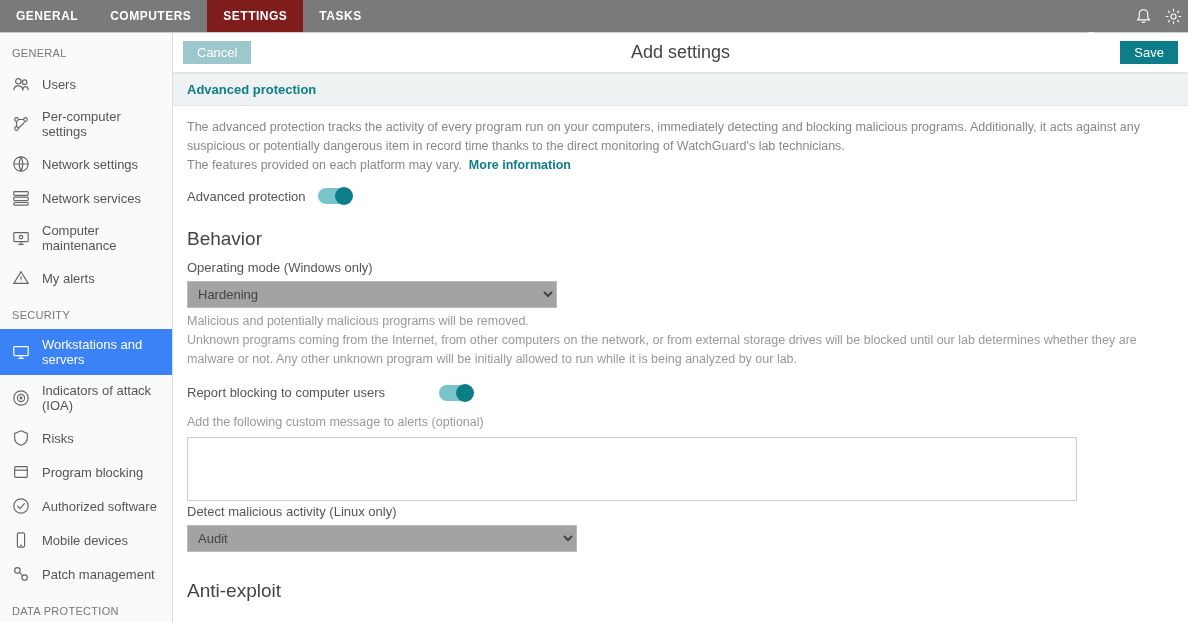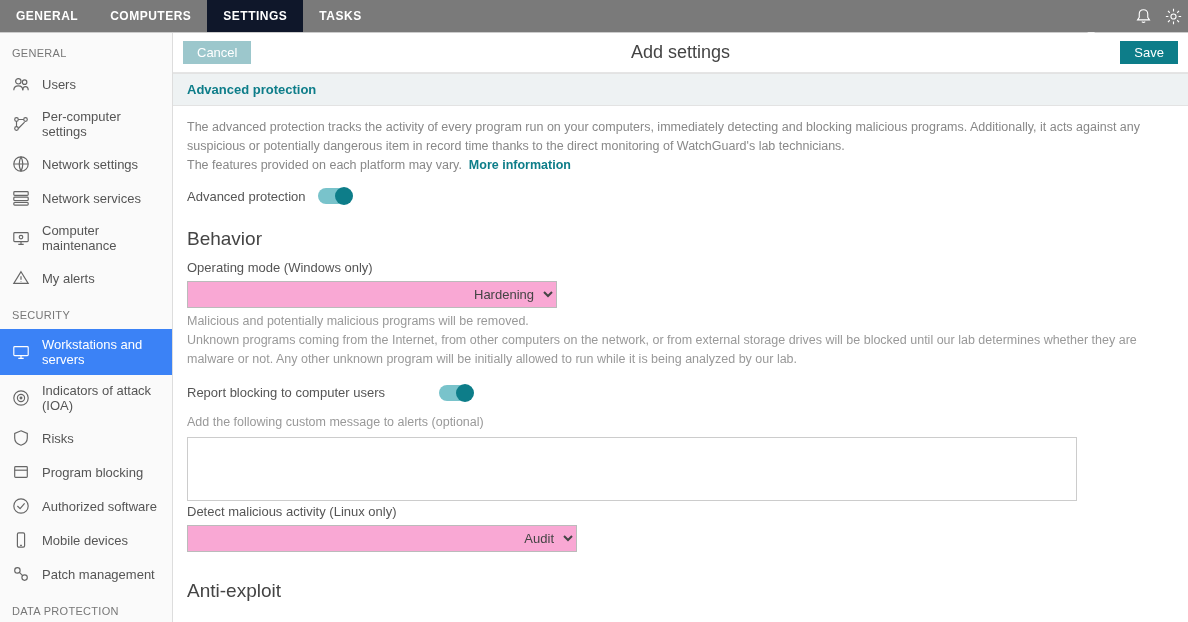--- a/index.html
+++ b/index.html
@@ -23,21 +23,21 @@
     }
     .topbar .tab {
       padding: 0 16px;
       height: 32px;
       line-height: 32px;
       cursor: pointer;
       font-weight: 600;
       letter-spacing: 0.5px;
     }
     .topbar .tab.active {
-      background: #0f172a;
+      background: #7f1d1d;
     }
     .topbar .spacer { flex: 1; }
     .topbar .icon {
       width: 30px;
       height: 32px;
       display: flex;
       align-items: center;
       justify-content: center;
       cursor: pointer;
     }
@@ -189,23 +189,22 @@
     .sublabel {
       font-size: 13px;
       color: #555;
       margin-bottom: 6px;
     }
     select.form-select {
       width: 370px;
       padding: 4px 6px;
       font-size: 13px;
       border: 1px solid #bbb;
-      background: #f9a8d4;
+      background: #a3a3a3;
       color: #444;
-      text-align: right;
     }
     .hint {
       color: #999;
       font-size: 12.5px;
       line-height: 1.5;
       margin-top: 4px;
     }
     textarea.alert-msg {
       width: 890px;
       max-width: 97%;

